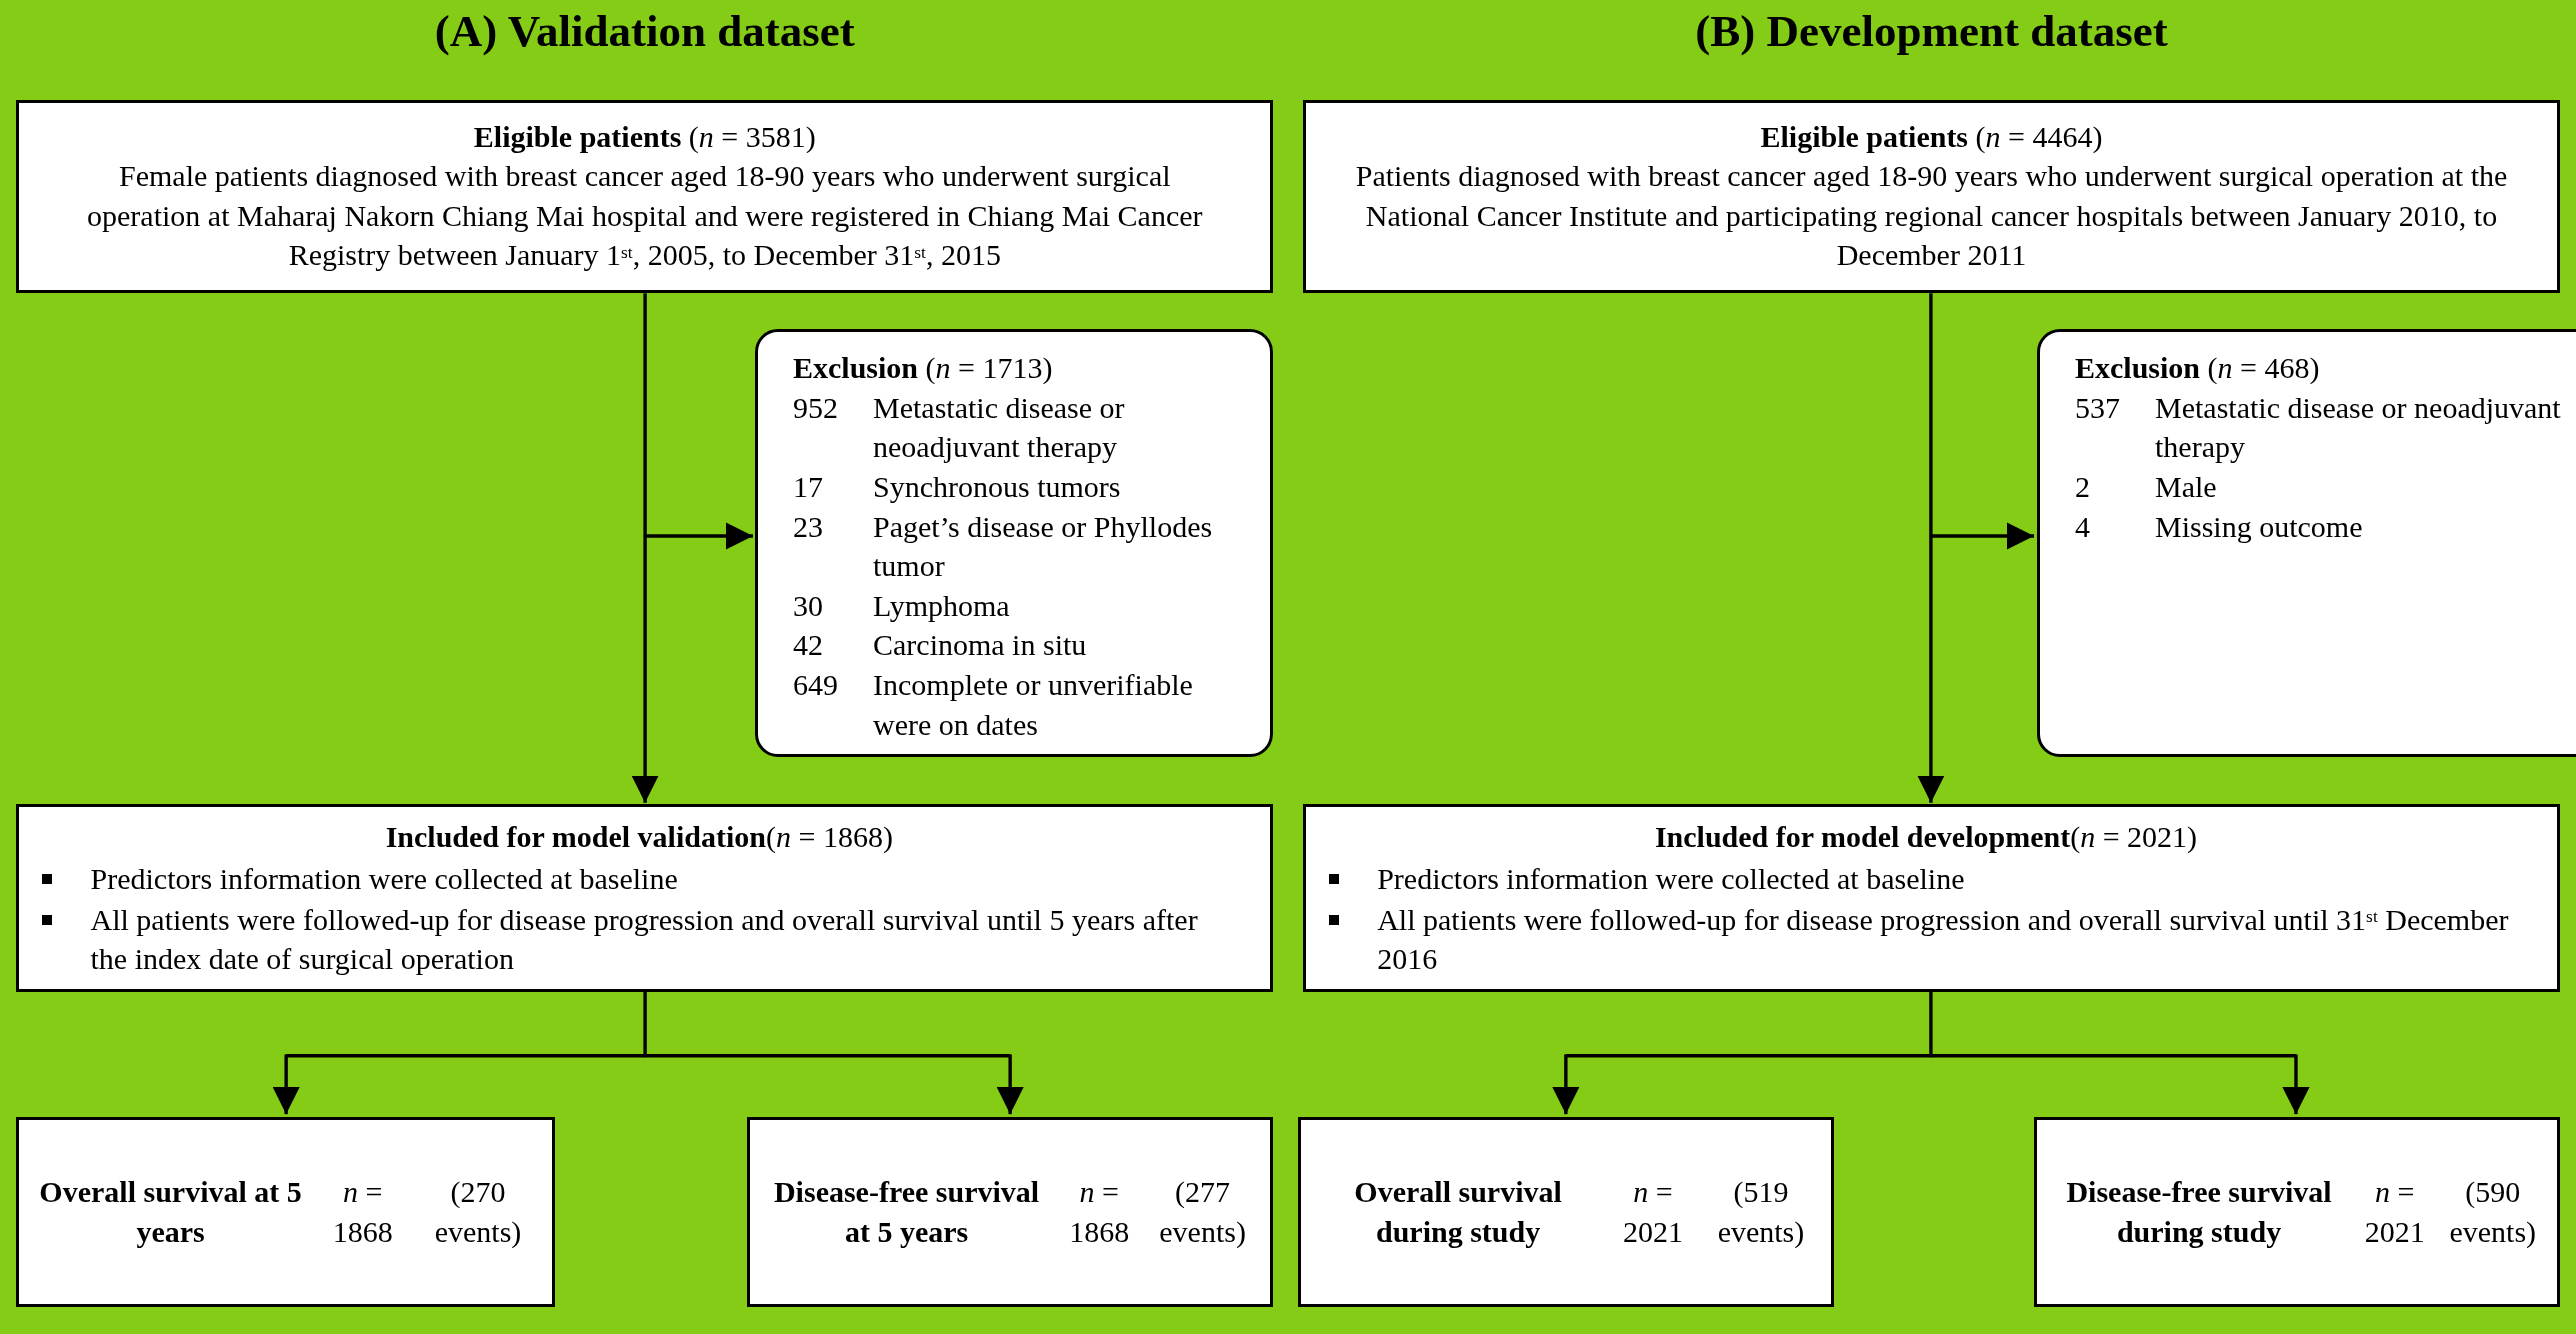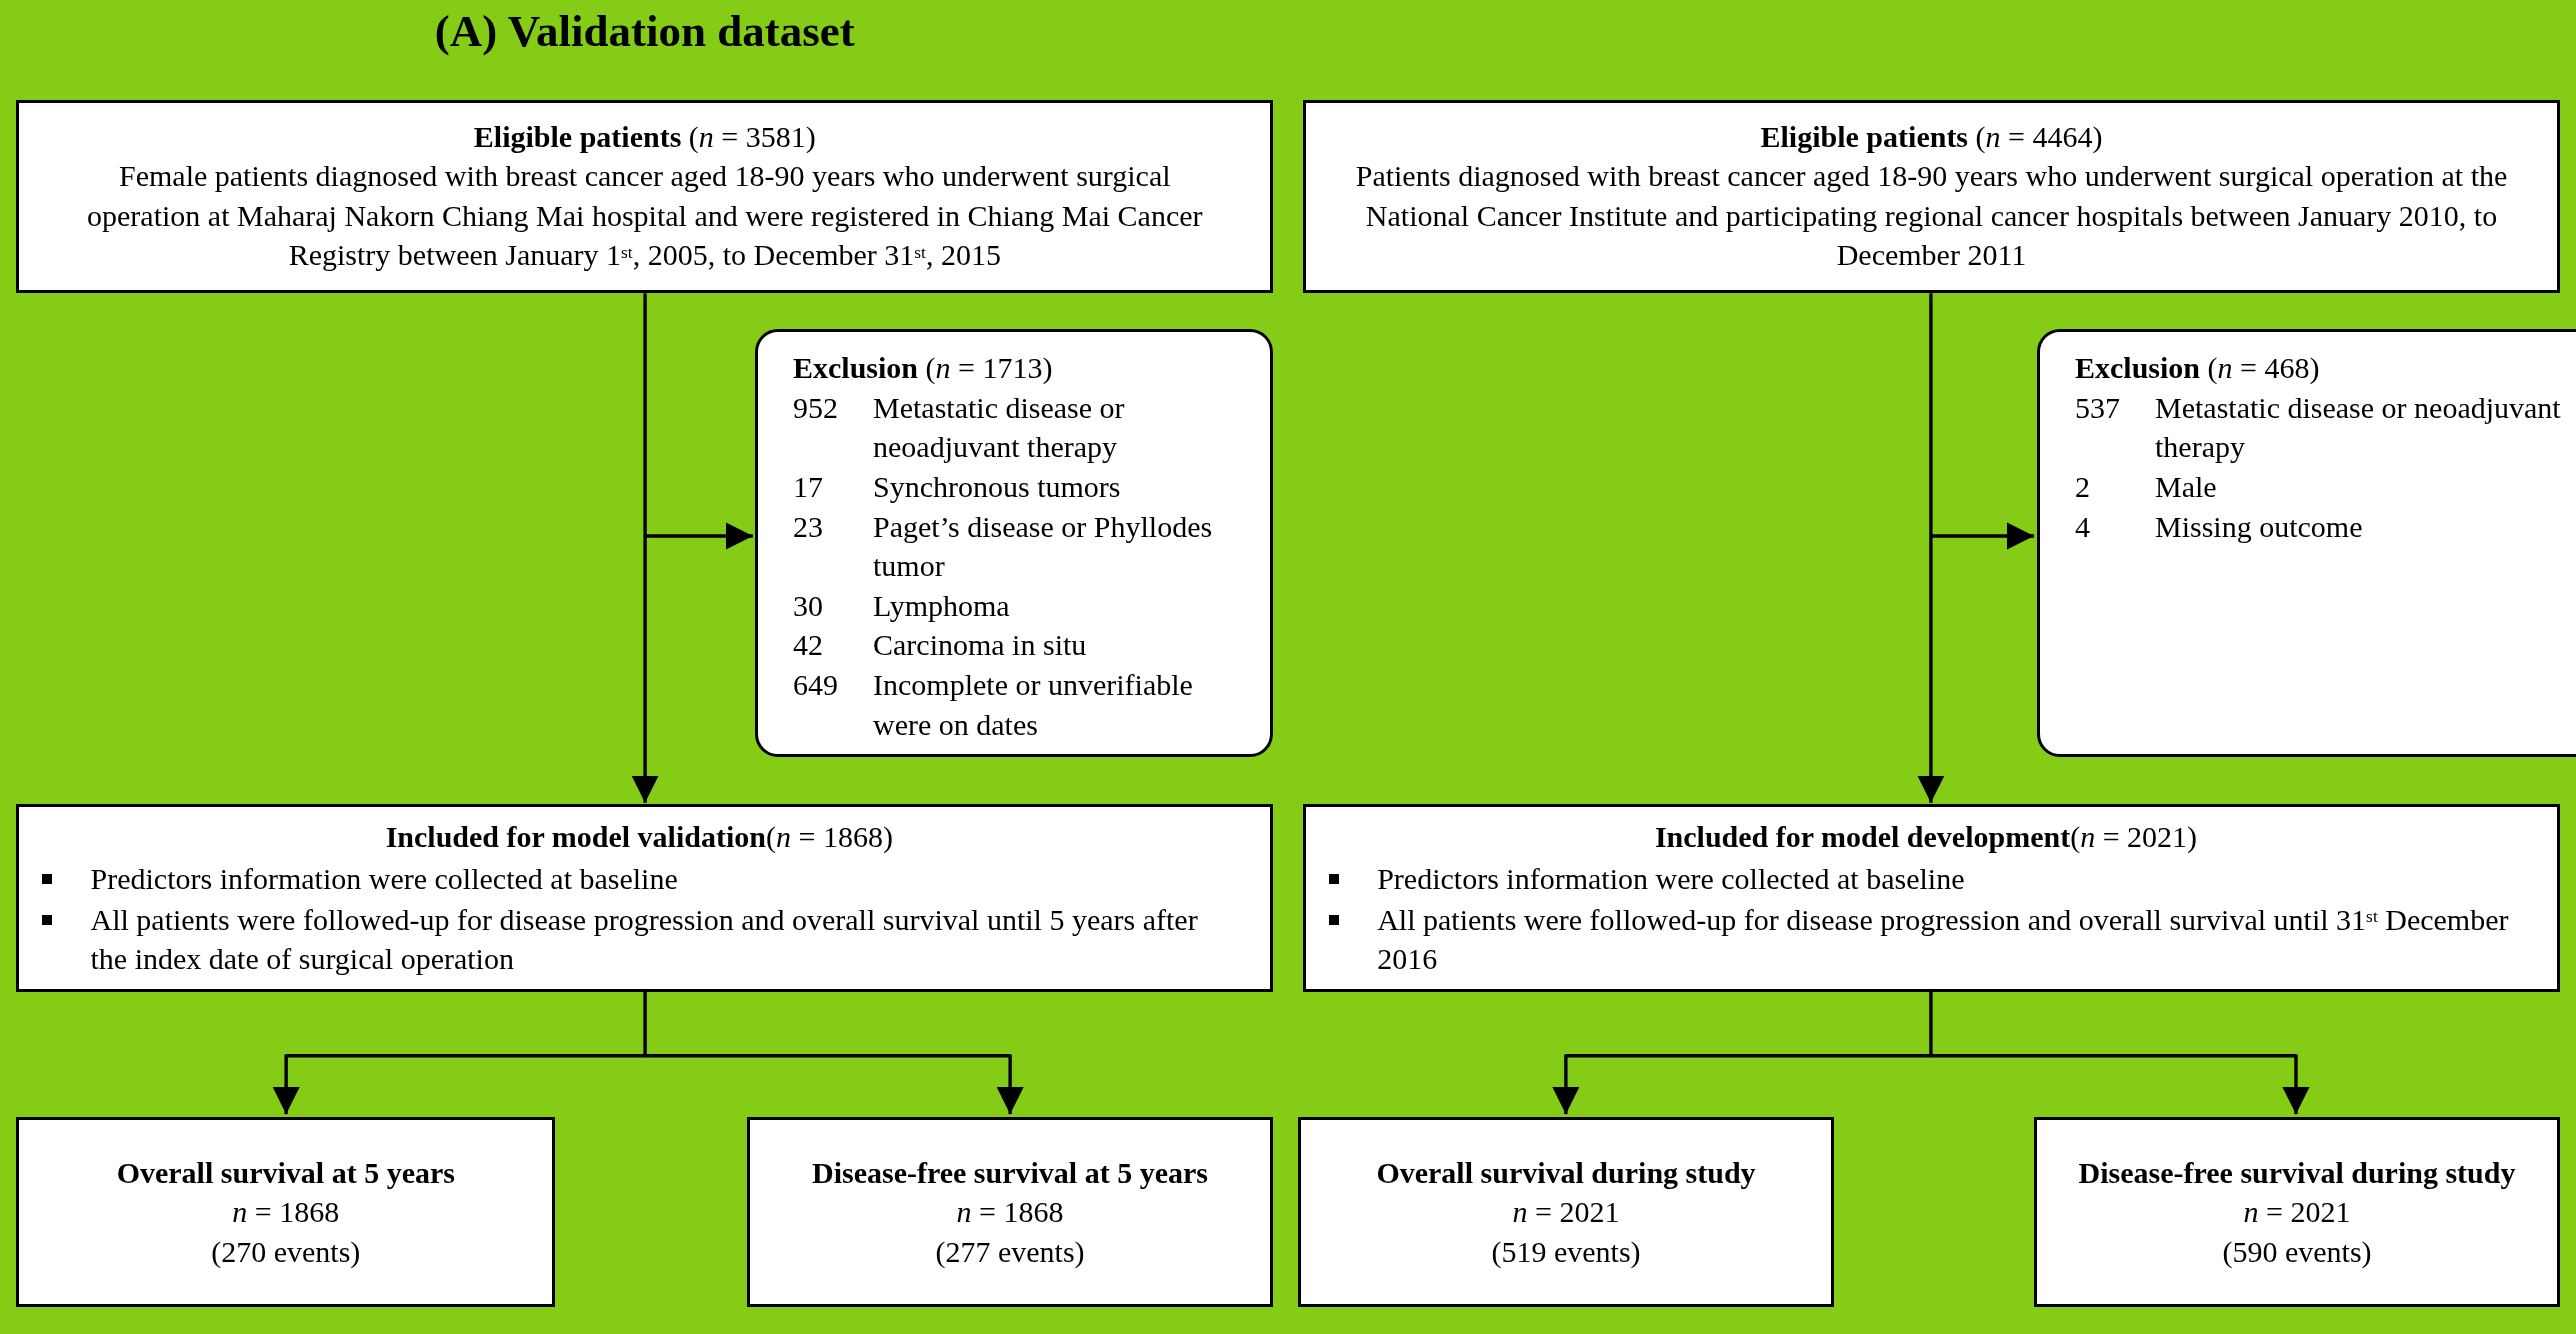--- a/index.html
+++ b/index.html
@@ -65,24 +65,25 @@
   .bullet-sq {
     width: 10.2px;
     height: 10.2px;
     background: #000000;
     flex: none;
     margin-top: 15px;
   }
   .bullet-text { padding-left: 38px; flex: 1; }
   .outcome {
     display: flex;
-    flex-direction: column;
+    flex-direction: row;
     align-items: center;
     justify-content: center;
     text-align: center;
+    gap: 11px;
     padding: 0 13.6px;
   }
   .outcome-title { font-weight: 700; }
   sup {
     font-size: 58%;
     vertical-align: baseline;
     position: relative;
     top: -0.45em;
     line-height: 0;
   }
@@ -167,20 +168,21 @@
     <div><i>n</i><span> = 1868</span></div>
     <div>(270 events)</div>
   </div>
 
   <div class="box outcome" style="left:747px; top:1117px; width:526px; height:190px;">
     <div class="outcome-title">Disease-free survival at 5 years</div>
     <div><i>n</i><span> = 1868</span></div>
     <div>(277 events)</div>
   </div>
 
+  <div class="panel-title" style="left:1303px; top:4.1px; width:1257px;">(B) Development dataset</div>
 
   <div class="box eligible" style="left:1303px; top:100px; width:1257px; height:193px;">
     <div><b class="head-bold">Eligible patients</b><span> (</span><i>n</i><span> = 4464)</span></div>
     <div><span>Patients diagnosed with breast cancer aged 18-90 years who underwent surgical operation at the National Cancer Institute and participating regional cancer hospitals between January 2010, to December 2011</span><sup></sup><span></span><sup></sup><span></span></div>
   </div>
 
   <div class="box exclusion" style="left:2037px; top:329px; width:572px; height:428px;">
     <div><b class="head-bold">Exclusion</b><span> (</span><i>n</i><span> = 468)</span></div>
     <div class="excl-item">
         <span class="excl-count">537</span>

